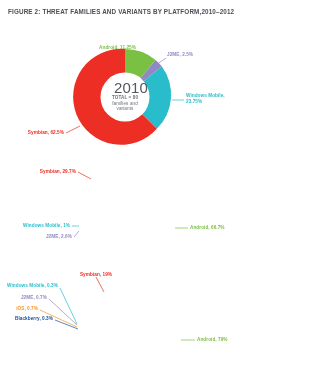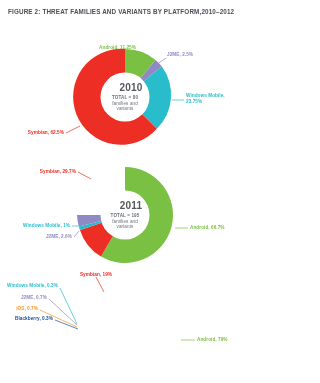--- a/index.html
+++ b/index.html
@@ -25,21 +25,21 @@
   }
   .donut-wrap{position:absolute;}
   .center-label{
     position:absolute;
     left:0; top:0; width:100%; height:100%;
     display:flex; flex-direction:column;
     align-items:center; justify-content:center;
     pointer-events:none;
   }
   .center-year{
-    font-size:10px; font-weight:bold; color:#53585e;
+    font-size:15px; font-weight:normal; color:#53585e;
     line-height:12px; letter-spacing:0.2px;margin-left:12px;
   }
   .center-total{
     font-size:4.6px; color:#6d7279; line-height:5.6px;
     text-align:center; margin-top:1px; letter-spacing:0.1px;
   }
   .center-total b{font-weight:bold;}
   .lbl{
     position:absolute;
     font-size:4.7px;
@@ -91,41 +91,20 @@
   <div class="lbl left" style="left:44px;top:3px;width:92px;color:#7AC143;">Android, 11.25%</div>
   <div class="lbl right" style="left:167px;top:10px;color:#9189C4;">J2ME, 2.5%</div>
   <div class="lbl right" style="left:186px;top:51px;color:#29BDCC;">
     <span>Windows Mobile,</span><br>
     <span>23.75%</span>
   </div>
   <div class="lbl left" style="left:0px;top:88px;width:64px;color:#ED2E24;">Symbian, 62.5%</div>
 </div>
 
 <div class="chart" style="top:163px;height:110px;">
-  <div class="donut-wrap" style="left:75px;top:2px;width:100px;height:100px;">
-    <svg width="100" height="100" viewBox="0 0 100 100">
-
-      <path d="M 50 50 L 50 2 A 48 48 0 1 1 26.05 91.60 Z" fill="#7AC143"></path>
-
-      <path d="M 50 50 L 26.05 91.60 A 48 48 0 0 1 4.94 64.93 Z" fill="#ED2E24"></path>
-
-      <path d="M 50 50 L 4.94 64.93 A 48 48 0 0 1 3.85 61.62 Z" fill="#29BDCC"></path>
-
-      <path d="M 50 50 L 3.85 61.62 A 48 48 0 0 1 2 50 Z" fill="#9189C4"></path>
-      <circle cx="50" cy="50" r="24.5" fill="#ffffff"></circle>
-    </svg>
-    <div class="center-label">
-      <div class="center-year">2011</div>
-      <div class="center-total">
-        <b>TOTAL = 195</b><br>
-        <span>families and</span><br>
-        <span>variants</span>
-      </div>
-    </div>
-  </div>
 
   <svg style="position:absolute;left:0;top:0;" width="250" height="110">
     <polyline points="175,65 188,65" fill="none" stroke="#7AC143" stroke-width="0.7"></polyline>
     <polyline points="91,16 78,9" fill="none" stroke="#ED2E24" stroke-width="0.7"></polyline>
     <polyline points="79,63 72,63" fill="none" stroke="#29BDCC" stroke-width="0.7"></polyline>
     <polyline points="79,68 74,74" fill="none" stroke="#9189C4" stroke-width="0.7"></polyline>
   </svg>
 
   <div class="lbl right" style="left:190px;top:62px;color:#7AC143;">Android, 66.7%</div>
   <div class="lbl left" style="left:10px;top:6px;width:66px;color:#ED2E24;">Symbian, 29.7%</div>

